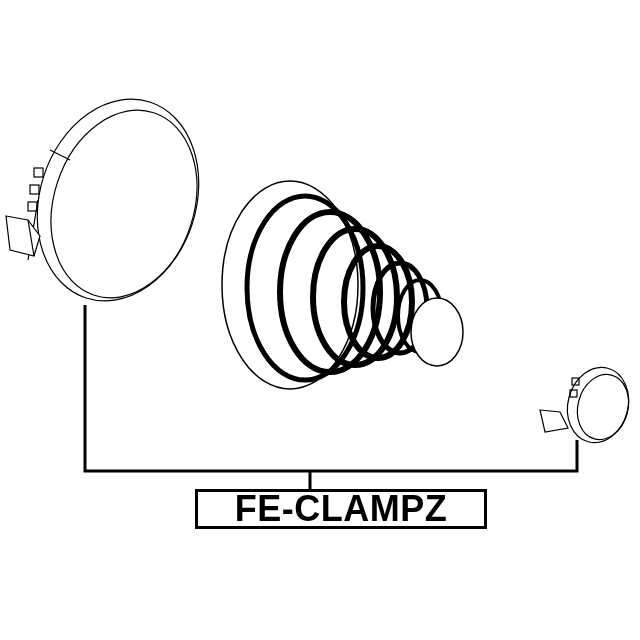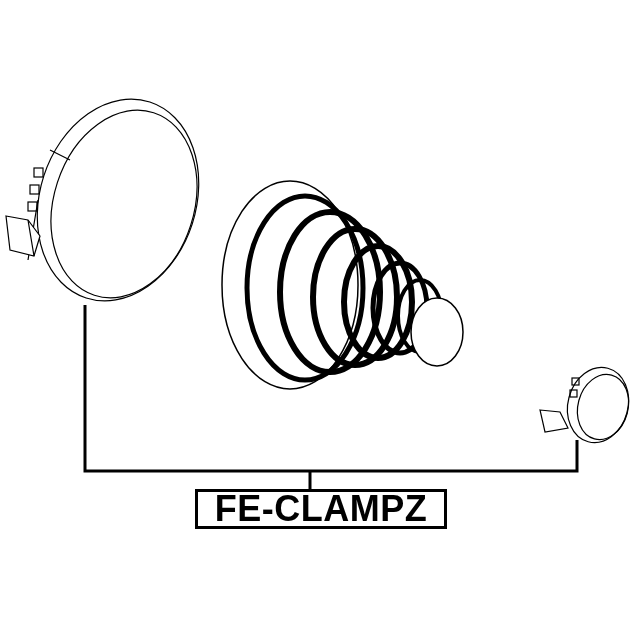--- a/index.html
+++ b/index.html
@@ -1,19 +1,19 @@
 <!DOCTYPE html>
 <html><head>
 <meta charset="utf-8">
 <style>
   html, body { margin:0; padding:0; background:#ffffff; }
   body { width:640px; height:640px; position:relative; overflow:hidden; font-family:"Liberation Sans", sans-serif; }
   svg.art { position:absolute; left:0; top:0; }
   .label-box {
-    position:absolute; left:195px; top:489px; width:252px; height:40px;
+    position:absolute; left:195px; top:489px; width:292px; height:40px;
     border:3px solid #000; box-sizing:border-box; background:#fff;
     display:flex; align-items:center; justify-content:center;
   }
   .label-text { font-weight:bold; font-size:36px; color:#000; letter-spacing:0.5px; line-height:1; }
 </style>
 </head>
 <body>
 
 <svg class="art" width="640" height="640" viewBox="0 0 640 640">
 

